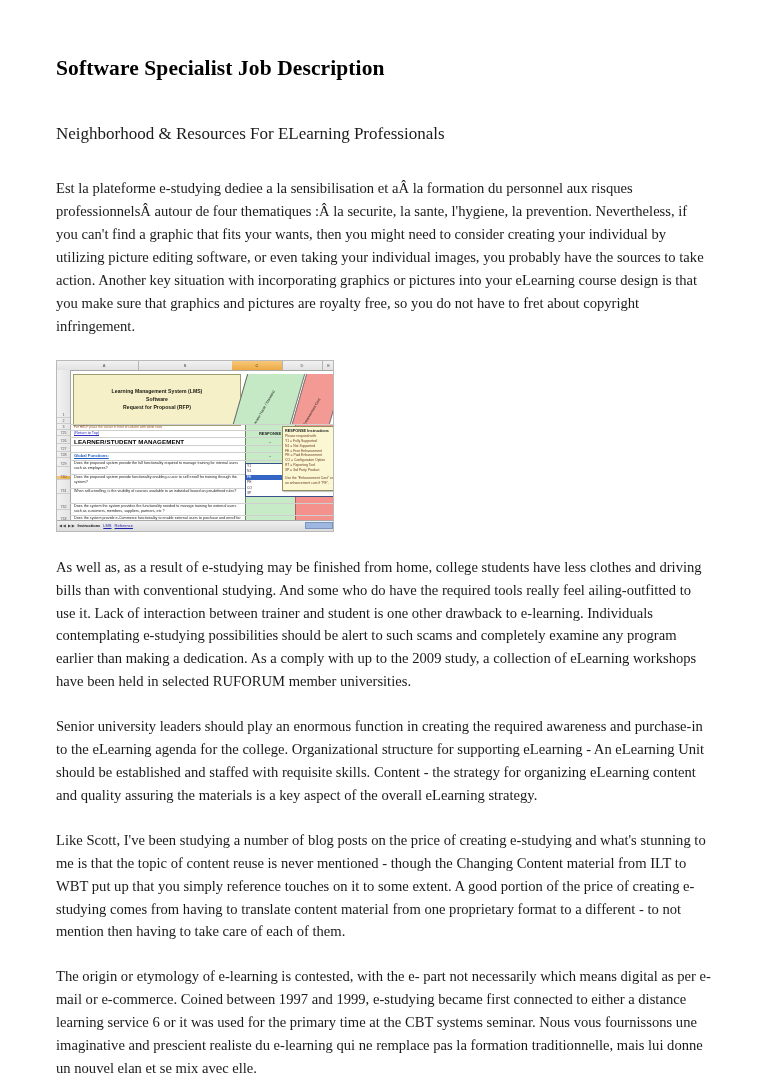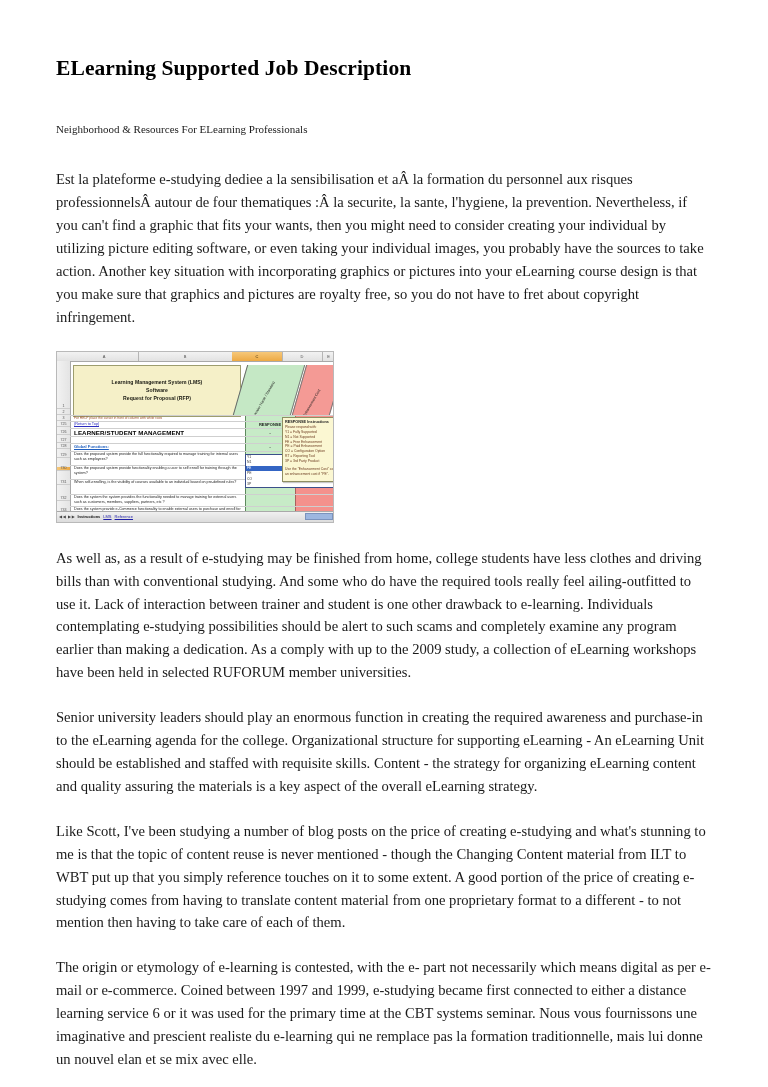--- a/index.html
+++ b/index.html
@@ -25,21 +25,21 @@
   .article-title {
     font-family: "Liberation Serif", "DejaVu Serif", serif;
     font-size: 21.5px;
     font-weight: bold;
     letter-spacing: 0.1px;
     line-height: 1.25;
     margin: 0 0 39px 0;
     color: #000000;
   }
   .subtitle {
-    font-size: 11px;
+    font-size: 17px;
     line-height: 1.5;
     margin: 0 0 31px 0;
     color: #1a1a1a;
   }
   p.body-text {
     font-size: 14.6px;
     line-height: 1.57;
     margin: 0 0 22px 0;
     color: #1a1a1a;
     text-align: left;
@@ -206,21 +206,21 @@
     position: absolute; right: 2px; bottom: 2px;
     width: 26px; height: 5px;
     background: #9db7e0; border: 1px solid #7b93bd;
   }
 </style>
 </head>
 <body>
 
 <div class="page">
 
-  <h1 class="article-title">ELearning Supported Job Description</h1>
+  <h1 class="article-title">Software Specialist Job Description</h1>
 
   <div class="subtitle">Neighborhood &amp; Resources For ELearning Professionals</div>
 
   <p class="body-text">Est la plateforme e-studying dediee a la sensibilisation et aÂ la formation du personnel aux risques professionnelsÂ autour de four thematiques :Â la securite, la sante, l'hygiene, la prevention. Nevertheless, if you can't find a graphic that fits your wants, then you might need to consider creating your individual by utilizing picture editing software, or even taking your individual images, you probably have the sources to take action. Another key situation with incorporating graphics or pictures into your eLearning course design is that you make sure that graphics and pictures are royalty free, so you do not have to fret about copyright infringement.</p>
 
   <div class="figure-wrap">
     <div class="sheet">
 
       <div class="sheet-colhdr">
         <div class="ch" style="left:13px;width:68px;">A</div>

